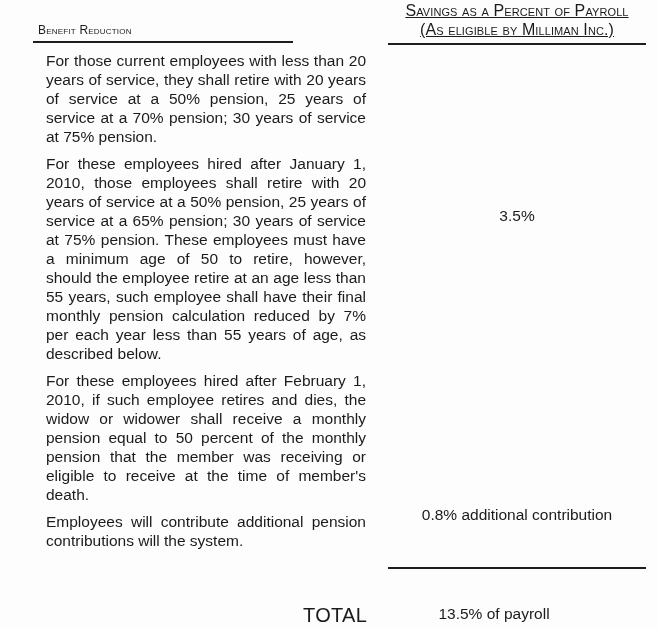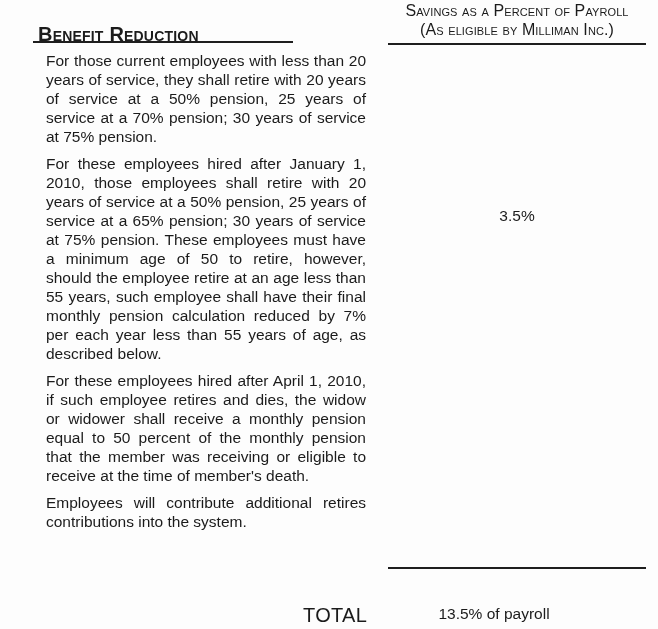--- a/index.html
+++ b/index.html
@@ -14,25 +14,24 @@
     background: #fdfdfd;
     color: #1b1b1b;
     font-family: "Liberation Sans", "DejaVu Sans", sans-serif;
     overflow: hidden;
   }
   
   .hdr-left {
     position: absolute;
     left: 38px;
     top: 23px;
-    font-size: 20px;
+    font-size: 12px;
     font-variant: small-caps;
     letter-spacing: 0.2px;
     white-space: nowrap;
-    font-weight: bold;
   }
   .rule-left {
     position: absolute;
     left: 33px;
     top: 41px;
     width: 260px;
     height: 2px;
     background: #1e1e1e;
   }
   .hdr-right {
@@ -40,20 +39,21 @@
     left: 388px;
     top: 2px;
     width: 258px;
     display: flex;
     flex-direction: column;
     align-items: center;
     font-size: 16px;
     font-variant: small-caps;
     letter-spacing: 0.1px;
     line-height: 18.5px;
+    text-decoration: underline;
   }
   .hdr-right span { white-space: nowrap; }
   .rule-right {
     position: absolute;
     left: 388px;
     top: 43px;
     width: 258px;
     height: 2px;
     background: #1e1e1e;
   }
@@ -115,23 +115,24 @@
 
   <div class="hdr-right">
     <span>Savings as a Percent of Payroll</span>
     <span>(As eligible by Milliman Inc.)</span>
   </div>
   <div class="rule-right"></div>
 
   <div class="benefit-col">
     <p>For those current employees with less than 20 years of service, they shall retire with 20 years of service at a 50% pension, 25 years of service at a 70% pension; 30 years of service at 75% pension.</p>
     <p>For these employees hired after January 1, 2010, those employees shall retire with 20 years of service at a 50% pension, 25 years of service at a 65% pension; 30 years of service at 75% pension.  These employees must have a minimum age of 50 to retire, however, should the employee retire at an age less than 55 years, such employee shall have their final monthly pension calculation reduced by 7% per each year less than 55 years of age, as described below.</p>
-    <p>For these employees hired after April 1, 2010, if such employee retires and dies, the widow or widower shall receive a monthly pension equal to 50 percent of the monthly pension that the member was receiving or eligible to receive at the time of member's death.</p>
-    <p>Employees will contribute additional retires contributions into the system.</p>
+    <p>For these employees hired after February 1, 2010, if such employee retires and dies, the widow or widower shall receive a monthly pension equal to 50 percent of the monthly pension that the member was receiving or eligible to receive at the time of member's death.</p>
+    <p>Employees will contribute additional pension contributions will the system.</p>
   </div>
 
   <div class="savings-val val-1">3.5%</div>
+  <div class="savings-val val-2">0.8% additional contribution</div>
 
   <div class="rule-bottom"></div>
   <div class="total-label">TOTAL</div>
   <div class="total-value">13.5% of payroll</div>
 
 </div>
 
 </body></html>

